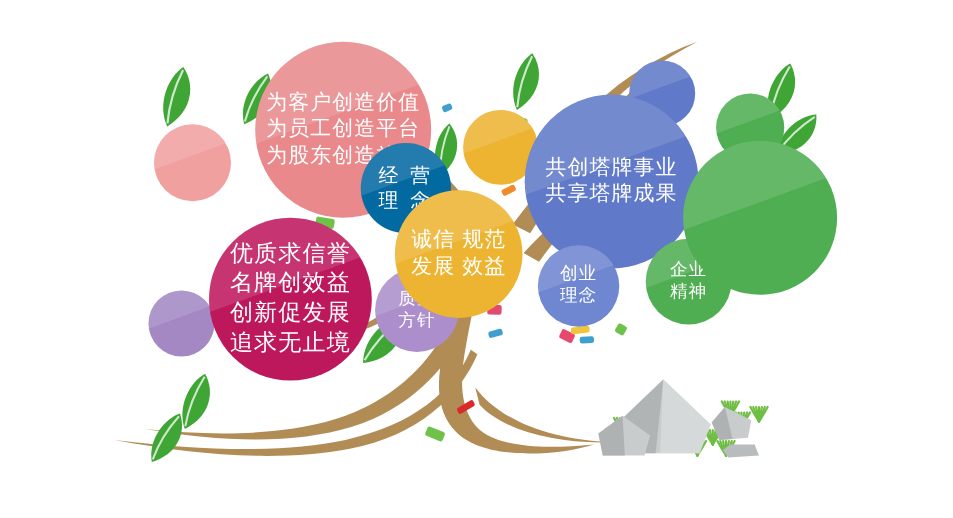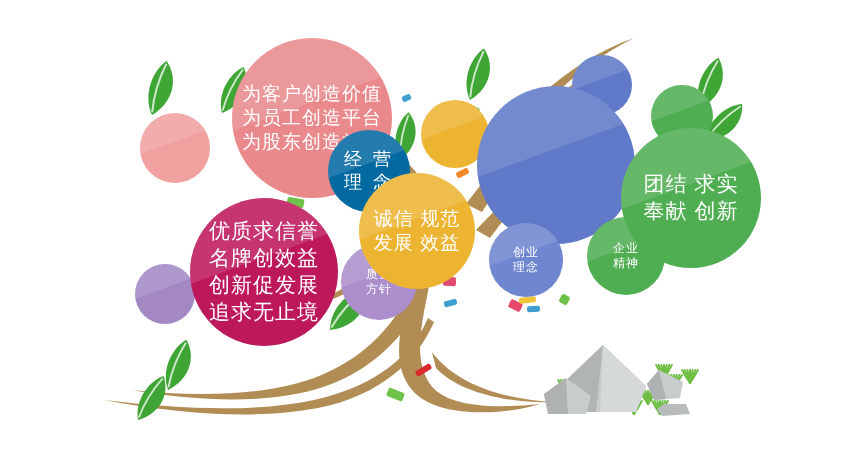--- a/index.html
+++ b/index.html
@@ -4,21 +4,21 @@
 <style>
   html,body{margin:0;padding:0;background:#ffffff;}
   body{font-family:"Liberation Sans","DejaVu Sans",sans-serif;}
   #stage{position:relative;width:866px;height:471px;overflow:hidden;background:#fff;padding-left:37px;}
   #stage svg{position:absolute;left:0;top:0;}
   .bubble{position:absolute;border-radius:50%;display:flex;align-items:center;justify-content:center;}
   .btext{color:#ffffff;text-align:center;line-height:1.28;white-space:pre-line;letter-spacing:1px;}
   .big{font-size:21px;}
   .mid{font-size:19px;}
   .small{font-size:18px;letter-spacing:3px;}
-  .tiny{font-size:12px;letter-spacing:1px;}
+  .tiny{font-size:16px;letter-spacing:1px;}
   .shine{position:absolute;inset:0;border-radius:50%;overflow:hidden;pointer-events:none;}
   .shine:after{content:"";position:absolute;left:-20%;top:-60%;width:150%;height:95%;
     background:rgba(255,255,255,.13);transform:rotate(-20deg);}
 </style>
 </head>
 <body>
 
 <div id="stage">
 
   <svg width="866" height="471" viewBox="0 0 866 471">
@@ -258,31 +258,31 @@
         <div class="btext tiny">质量
 方针</div>
       </div>
       <div class="bubble" style="left: 359px; top: 173px; width: 116px; height: 116px; background: rgb(237, 180, 50);">
         <span class="shine"></span>
         <div class="btext mid">诚信 规范
 发展 效益</div>
       </div>
       <div class="bubble" style="left: 477px; top: 86px; width: 158px; height: 158px; background: rgb(96, 121, 200);">
         <span class="shine"></span>
+        <div class="btext mid">共创塔牌事业
+共享塔牌成果</div>
       </div>
       <div class="bubble" style="left: 489px; top: 223px; width: 74px; height: 74px; background: rgb(111, 134, 208);">
         <span class="shine"></span>
         <div class="btext tiny">创业
 理念</div>
       </div>
       <div class="bubble" style="left: 587px; top: 217px; width: 78px; height: 78px; background: rgb(79, 174, 82);">
         <span class="shine"></span>
         <div class="btext tiny">企业
 精神</div>
       </div>
       <div class="bubble" style="left: 621px; top: 128px; width: 140px; height: 140px; background: rgb(79, 174, 82);">
         <span class="shine"></span>
-        <div class="btext big">团结 求实
-奉献 创新</div>
       </div>
     </div>
 
 </div>
 
 </body></html>

